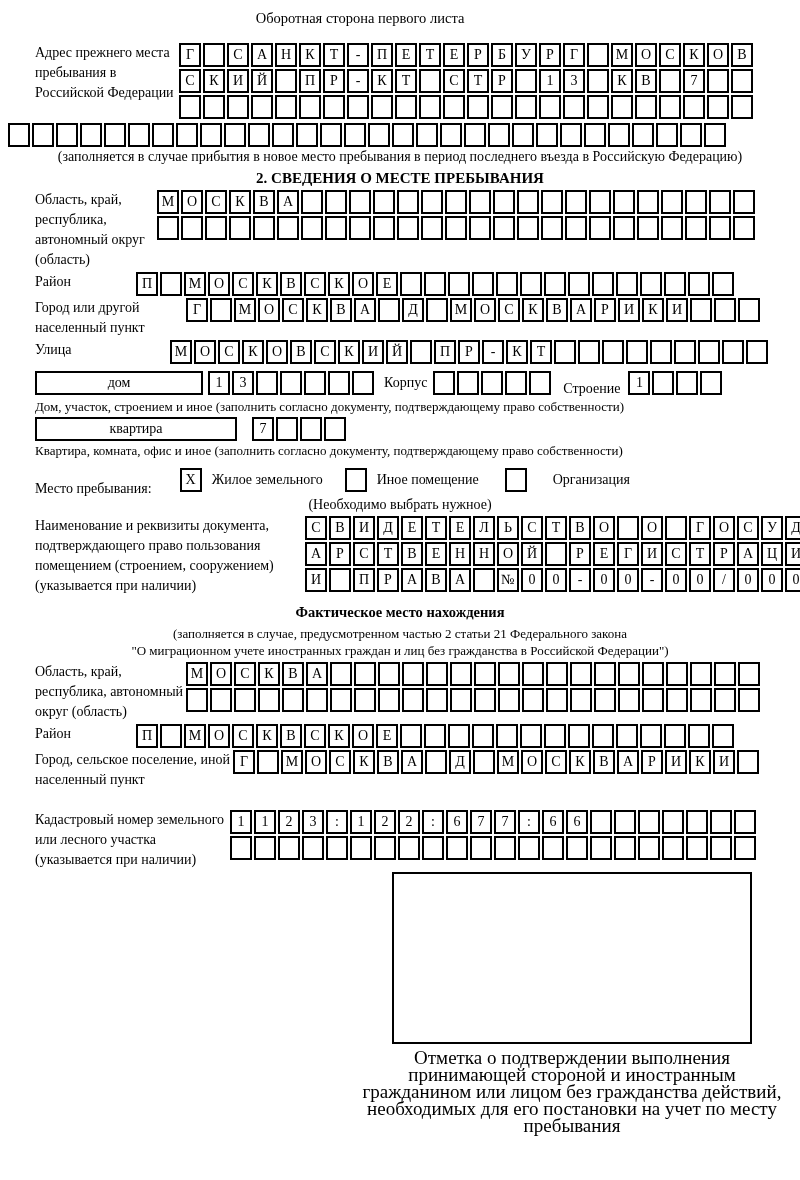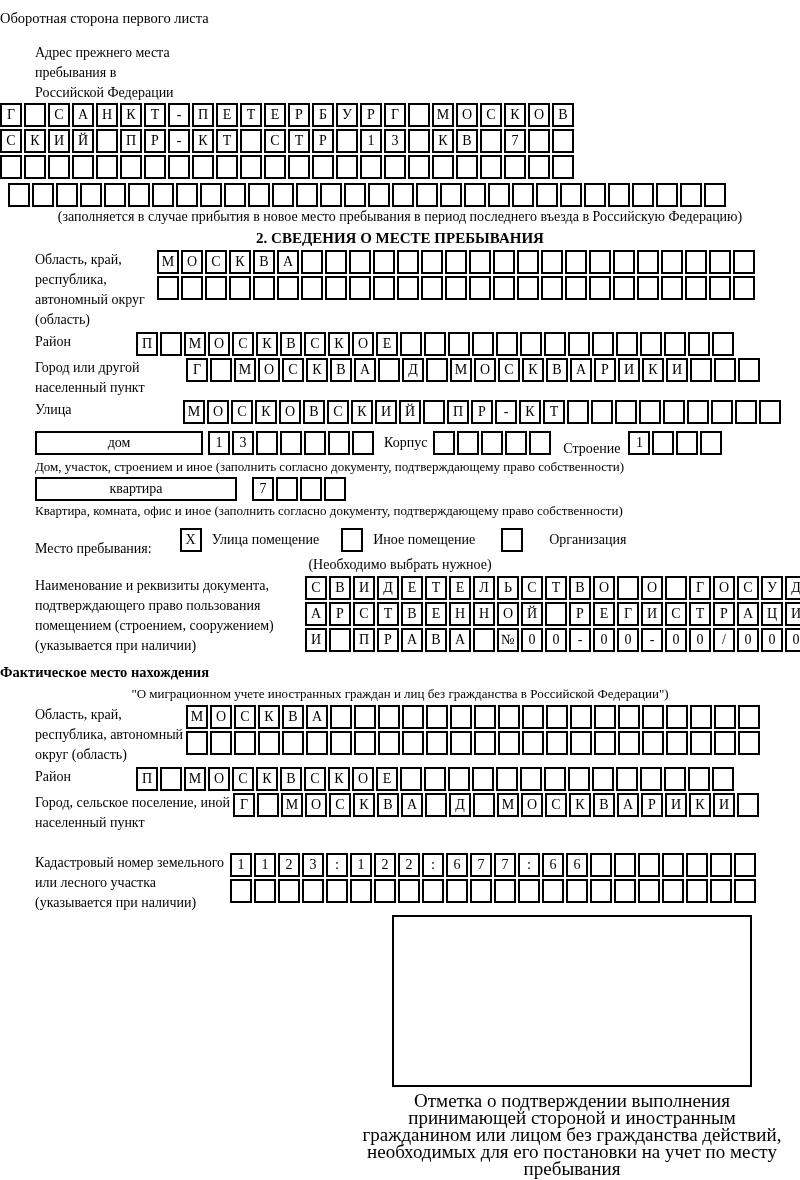--- a/index.html
+++ b/index.html
@@ -2,59 +2,59 @@
 <html><head>
 <meta charset="utf-8">
 <style>
   * { box-sizing: border-box; }
   html,body { margin:0; padding:0; background:#fff; }
   .page {
     position:relative; width:800px; height:1180px; overflow:hidden;
     background:#fff; color:#000;
     font-family:"Liberation Serif", serif;
   }
-  .corner { text-align:left; padding:10px 80px 0 0; font-size:14.5px; }
+  .corner { text-align:center; padding:10px 80px 0 0; font-size:14.5px; }
   .frow { display:flex; align-items:flex-start; }
   .flabel { font-size:14px; line-height:20px; padding-left:35px; flex-shrink:0; }
   .grid .cellrow { margin-bottom:2px; }
   .cellrow { display:flex; gap:2px; }
   .cell {
     width:22px; height:24px; border:2px solid #000; flex-shrink:0;
     display:flex; align-items:center; justify-content:center;
     font-size:14px; line-height:1;
   }
   .fullrow { margin:2px 0 0 8px; }
   .note { font-size:14px; line-height:16px; }
   .center { text-align:center; }
   .note-left { margin:2px 0 2px 35px; font-size:13px; line-height:16px; }
   .h2 { text-align:center; font-weight:bold; font-size:15px; margin:5px 0 3px; }
-  .h2b { font-weight:bold; font-size:14.5px; margin:8px 0 4px; }
+  .h2b { text-align:center; font-weight:bold; font-size:14.5px; margin:8px 0 4px; }
   .inline-row { display:flex; align-items:center; margin-left:35px; font-size:14px; }
   .boxlabel {
     border:2px solid #000; height:24px; flex-shrink:0;
     display:flex; align-items:center; justify-content:center; font-size:14px;
   }
   .w-dom { width:168px; margin-right:5px; }
   .w-kv  { width:202px; margin-right:15px; }
   .ltext { white-space:nowrap; }
   .checkbox {
     width:22px; height:24px; border:2px solid #000; flex-shrink:0;
     display:flex; align-items:center; justify-content:center; font-size:14px;
   }
   .w-addr  { width:179px; }
   .w-reg   { width:157px; }
   .w-dist  { width:136px; }
   .w-city2 { width:186px; }
-  .w-street{ width:183px; }
+  .w-street{ width:170px; }
   .w-doc   { width:305px; }
   .w-regf  { width:186px; }
   .w-cityf { width:233px; }
   .w-cad   { width:230px;margin-top:20px; }
   .mt2 { margin-top:2px; } .mt3 { margin-top:3px; } .mt4 { margin-top:4px; }
-  .mt16 { margin-top:16px;flex-direction:column; }
+  .mt16 { margin-top:16px; }
   .cad-grid { margin-top:20px; }
   .stamp-wrap { width:420px; margin:2px 18px 0 auto; }
   .stamp-box { width:360px; height:172px; border:2px solid #000; margin:0 auto; }
   .stamp-caption { margin-top:5px; text-align:center; font-size:19px; line-height:17px; }
 </style>
 </head>
 <body>
 
 <div class="page">
 
@@ -369,21 +369,21 @@
         <span class="cell"></span>
       </div>
   </div>
   <div class="note-left">Квартира, комната, офис и иное (заполнить согласно документу, подтверждающему право собственности)</div>
 
   <div class="inline-row mt3">
     <span class="ltext" style="margin-right:28px;margin-top:19px;">Место пребывания:</span>
     <div class="checkbox">
       <span>X</span>
     </div>
-    <span class="ltext" style="margin:0 22px 0 10px;">Улица помещение</span>
+    <span class="ltext" style="margin:0 22px 0 10px;">Жилое земельного</span>
     <div class="checkbox">
       <span></span>
     </div>
     <span class="ltext" style="margin:0 26px 0 10px;">Иное помещение</span>
     <div class="checkbox">
       <span></span>
     </div>
     <span class="ltext" style="margin-left:26px;">Организация</span>
   </div>
   <div class="note center">(Необходимо выбрать нужное)</div>
@@ -457,20 +457,21 @@
           <span class="cell">0</span>
           <span class="cell">/</span>
           <span class="cell">0</span>
           <span class="cell">0</span>
           <span class="cell">0</span>
         </div>
     </div>
   </div>
 
   <div class="h2b">Фактическое место нахождения</div>
+  <div class="note center" style="font-size:13px;line-height:17px;">(заполняется в случае, предусмотренном частью 2 статьи 21 Федерального закона</div>
   <div class="note center" style="font-size:13px;line-height:17px;">"О миграционном учете иностранных граждан и лиц без гражданства в Российской Федерации")</div>
 
   <div class="frow mt3">
     <div class="flabel w-regf">Область, край, республика, автономный округ (область)</div>
     <div class="grid">
       <div class="cellrow">
           <span class="cell">М</span>
           <span class="cell">О</span>
           <span class="cell">С</span>
           <span class="cell">К</span>

